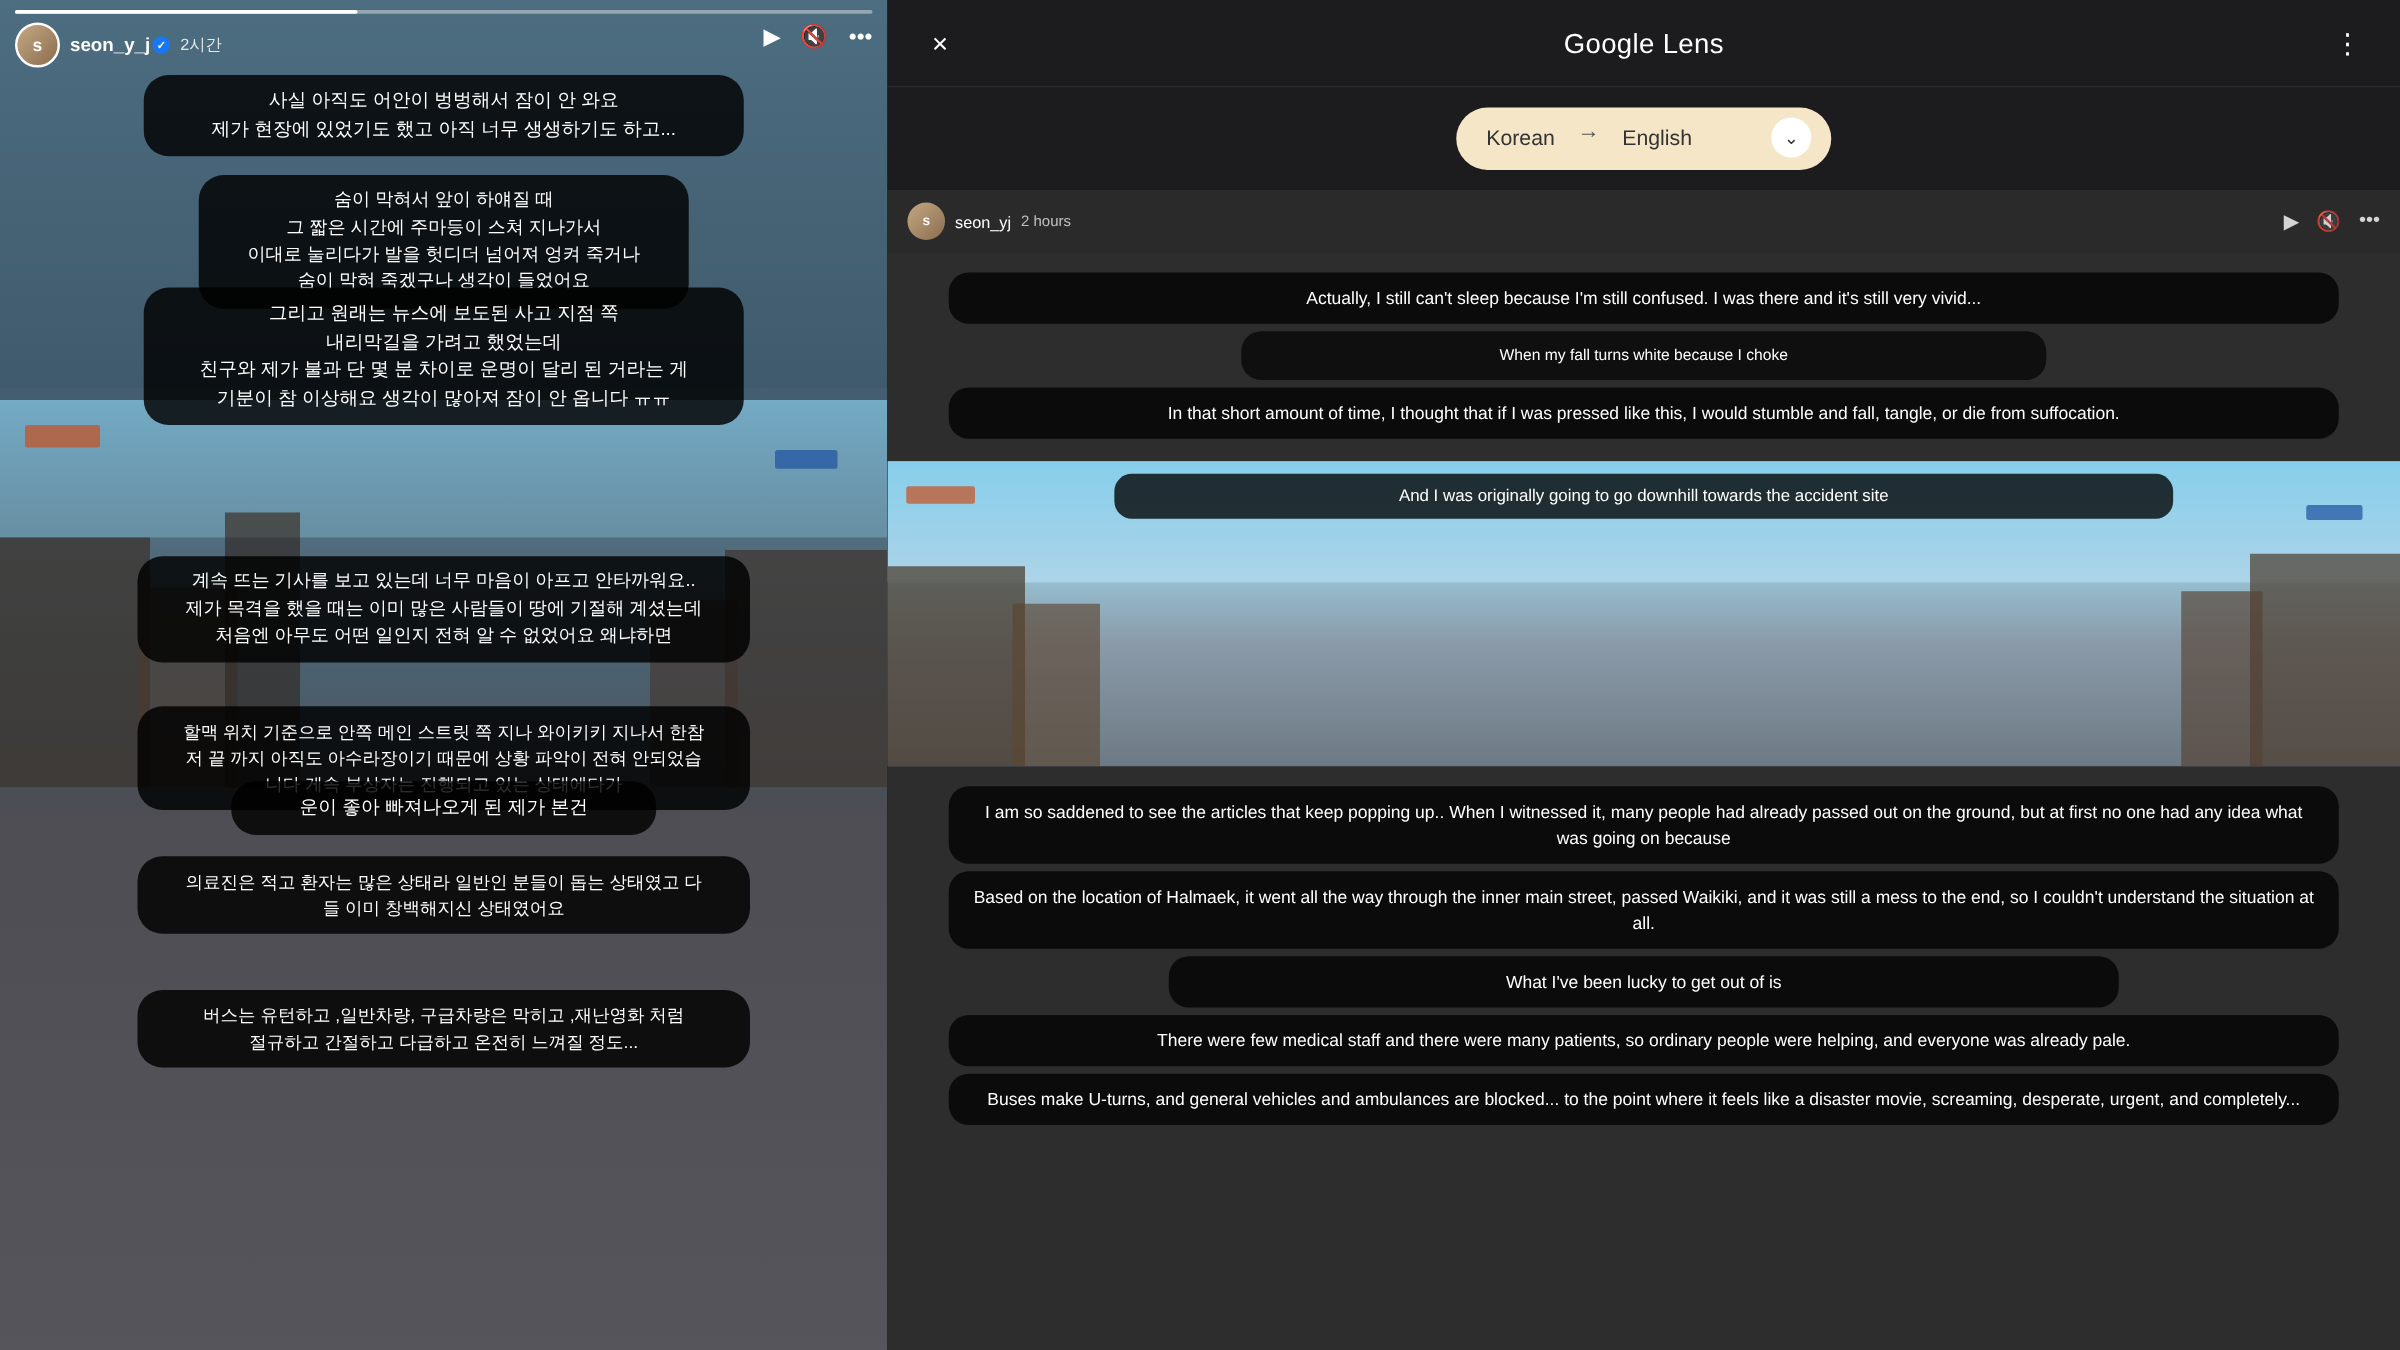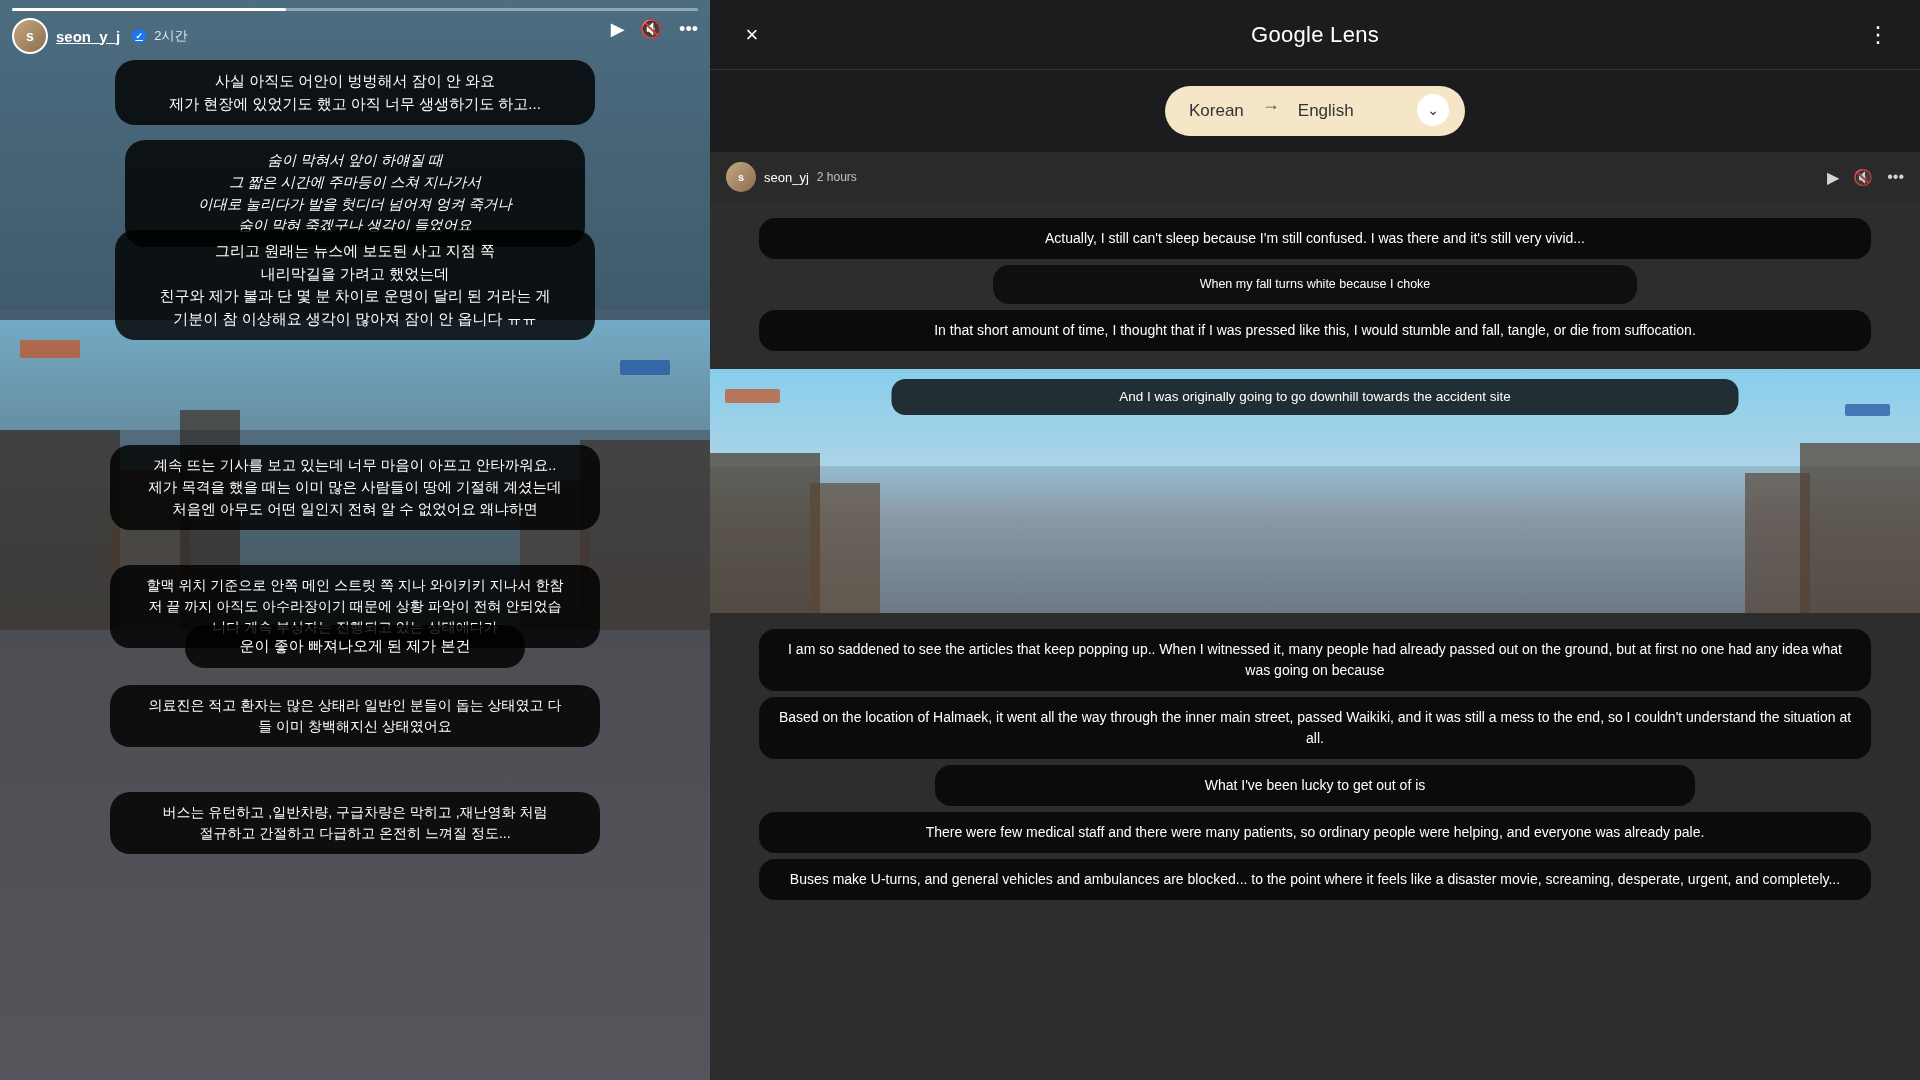--- a/index.html
+++ b/index.html
@@ -80,22 +80,21 @@
       color: white;
       font-weight: bold;
     }
 
     .story-username {
       color: white;
       font-size: 15px;
       font-weight: 600;
       display: flex;
       align-items: center;
-      gap: 12px;
-      text-decoration: underline;
+      gap: 2px;
     }
 
     .verified-badge {
       width: 14px;
       height: 14px;
       background: #1877f2;
       border-radius: 50%;
       display: inline-flex;
       align-items: center;
       justify-content: center;
@@ -134,21 +133,21 @@
       border-radius: 20px;
       padding: 10px 18px;
       text-align: center;
       font-size: 15px;
       line-height: 1.5;
       width: 480px;
       font-weight: 500;
     }
 
     .b1 { top: 60px; }
-    .b2 { top: 140px; width: 460px; font-size: 14.5px; font-style: italic; }
+    .b2 { top: 140px; width: 392px; font-size: 14.5px; }
     .b3 { top: 230px; }
     .b4 { top: 445px; width: 490px; font-size: 14.5px; }
     .b5 { top: 545px; width: 490px; font-size: 14px; margin-top: 20px; }
     .b6 { top: 625px; width: 340px; }
     .b7 { top: 685px; width: 490px; font-size: 14px; }
     .b8 { top: 760px; width: 490px; font-size: 14px; margin-top: 32px; }
 
     
     .right-panel {
       flex: 1;

